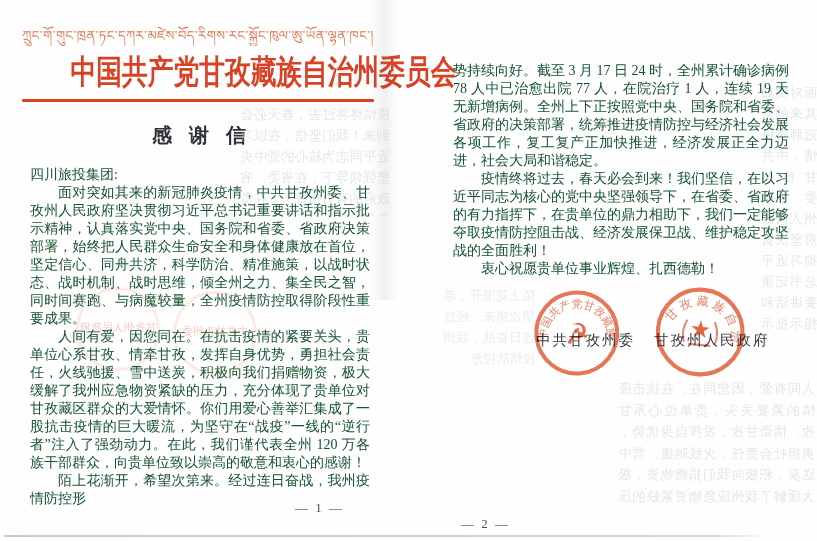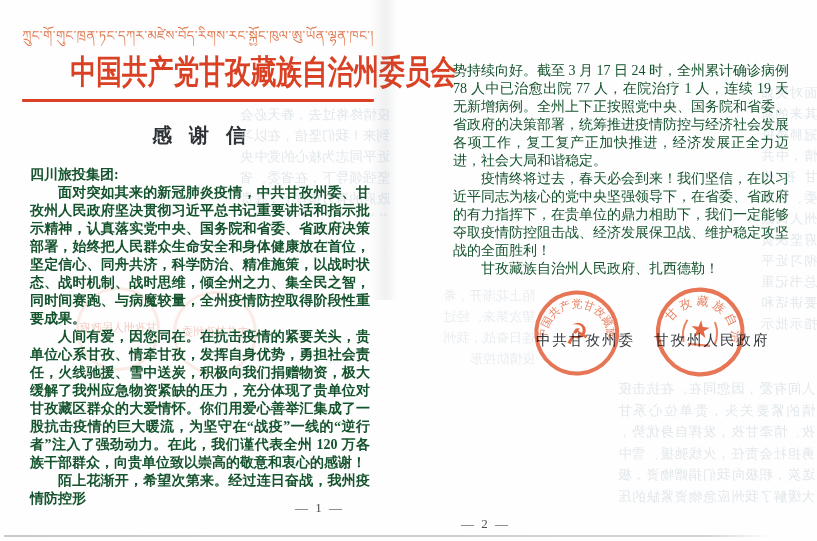--- a/index.html
+++ b/index.html
@@ -28,21 +28,21 @@
   .rule{position:absolute;top:99px;left:16px;width:352px;height:3px;background:#da4124;border-radius:1px;}
   .doc-title{
     position:absolute;top:122px;left:0;width:100%;margin:0;
     text-align:center;font-size:20px;font-weight:700;color:#2e3237;
     letter-spacing:6px;text-indent:6px;
   }
 
   
   .textflow{position:absolute;color:#14532d;font-size:14px;line-height:18px;text-align:justify;z-index:2;}
   .textflow p{margin:0;}
-  .tf1{top:166px;left:24px;width:340px;font-weight:bold;}
+  .tf1{top:166px;left:24px;width:340px;}
   .tf2{top:62px;left:50px;width:336px;}
   .indent{text-indent:2em;}
   .salutation{text-indent:0;}
 
   .pagenum{position:absolute;font-size:13px;color:#4a4f55;letter-spacing:2px;z-index:2;}
   .pn1{top:500px;right:48px;}
   .pn2{top:516px;left:58px;}
 
   
   .seal{position:absolute;z-index:3;mix-blend-mode:multiply;opacity:.92;}
@@ -120,21 +120,21 @@
 
   <section class="page page2">
 
     <div class="ghost g2" aria-hidden="true">面对突如其来的新冠肺炎疫情，中共甘孜州委、甘孜州人民政府坚决贯彻习近平总书记重要讲话和指示批示精神，认真落实党中央、国务院和省委、省政府决策部署，始终把人民群众生命安全和身体健康放在首位，坚定信心、同舟共济，科学防治、精准施策，以战时状态、战时机制、战时思维，倾全州之力、集全民之智，同时间赛跑、与病魔较量，全州疫情防控取得阶段性重要成果。</div>
     <div class="ghost g3" aria-hidden="true">人间有爱，因您同在。在抗击疫情的紧要关头，贵单位心系甘孜、情牵甘孜，发挥自身优势，勇担社会责任，火线驰援、雪中送炭，积极向我们捐赠物资，极大缓解了我州应急物资紧缺的压力，充分体现了贵单位对甘孜藏区群众的大爱情怀。你们用爱心善举汇集成了一股抗击疫情的巨大暖流，为坚守在“战疫”一线的“逆行者”注入了强劲动力。在此，我们谨代表全州 120 万各族干部群众，向贵单位致以崇高的敬意和衷心的感谢！</div>
     <div class="ghost g4" aria-hidden="true">陌上花渐开，希望次第来。经过连日奋战，我州疫情防控形</div>
 
     <div class="textflow tf2">
       <p>势持续向好。截至 3 月 17 日 24 时，全州累计确诊病例 78 人中已治愈出院 77 人，在院治疗 1 人，连续 19 天无新增病例。全州上下正按照党中央、国务院和省委、省政府的决策部署，统筹推进疫情防控与经济社会发展各项工作，复工复产正加快推进，经济发展正全力迈进，社会大局和谐稳定。</p>
       <p class="indent">疫情终将过去，春天必会到来！我们坚信，在以习近平同志为核心的党中央坚强领导下，在省委、省政府的有力指挥下，在贵单位的鼎力相助下，我们一定能够夺取疫情防控阻击战、经济发展保卫战、维护稳定攻坚战的全面胜利！</p>
-      <p class="indent">甘孜藏族自治州人民政府、扎西德勒！</p>
+      <p class="indent">衷心祝愿贵单位事业辉煌、扎西德勒！</p>
     </div>
 
     <div class="sig sig-party">中共甘孜州委</div>
     <div class="sig sig-gov">甘孜州人民政府</div>
 
     <div class="seal seal-party">
       <svg width="88" height="88" viewBox="0 0 100 100">
         <circle cx="50" cy="50" r="46" fill="none" stroke="#e25a32" stroke-width="4.5" opacity=".9"></circle>
         <path id="rimP" d="M 50,50 m -35,6 a 35,35 0 1,1 70,0" fill="none"></path>
         <text font-size="12.5" fill="#e25a32" opacity=".85">

